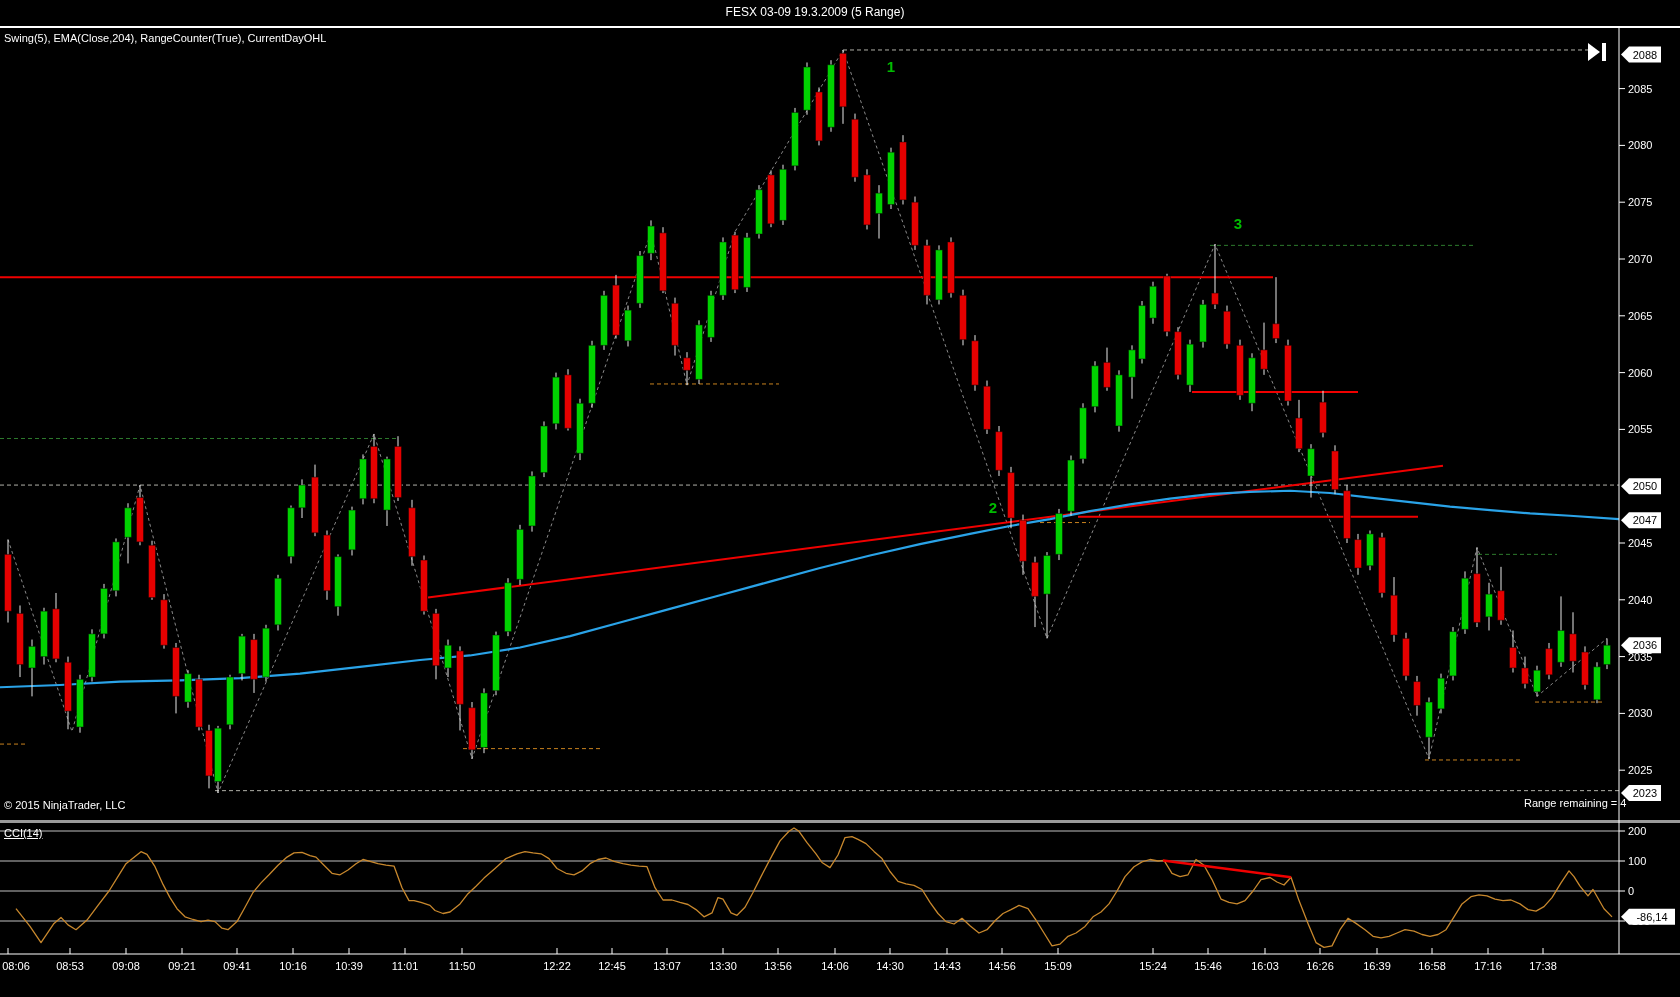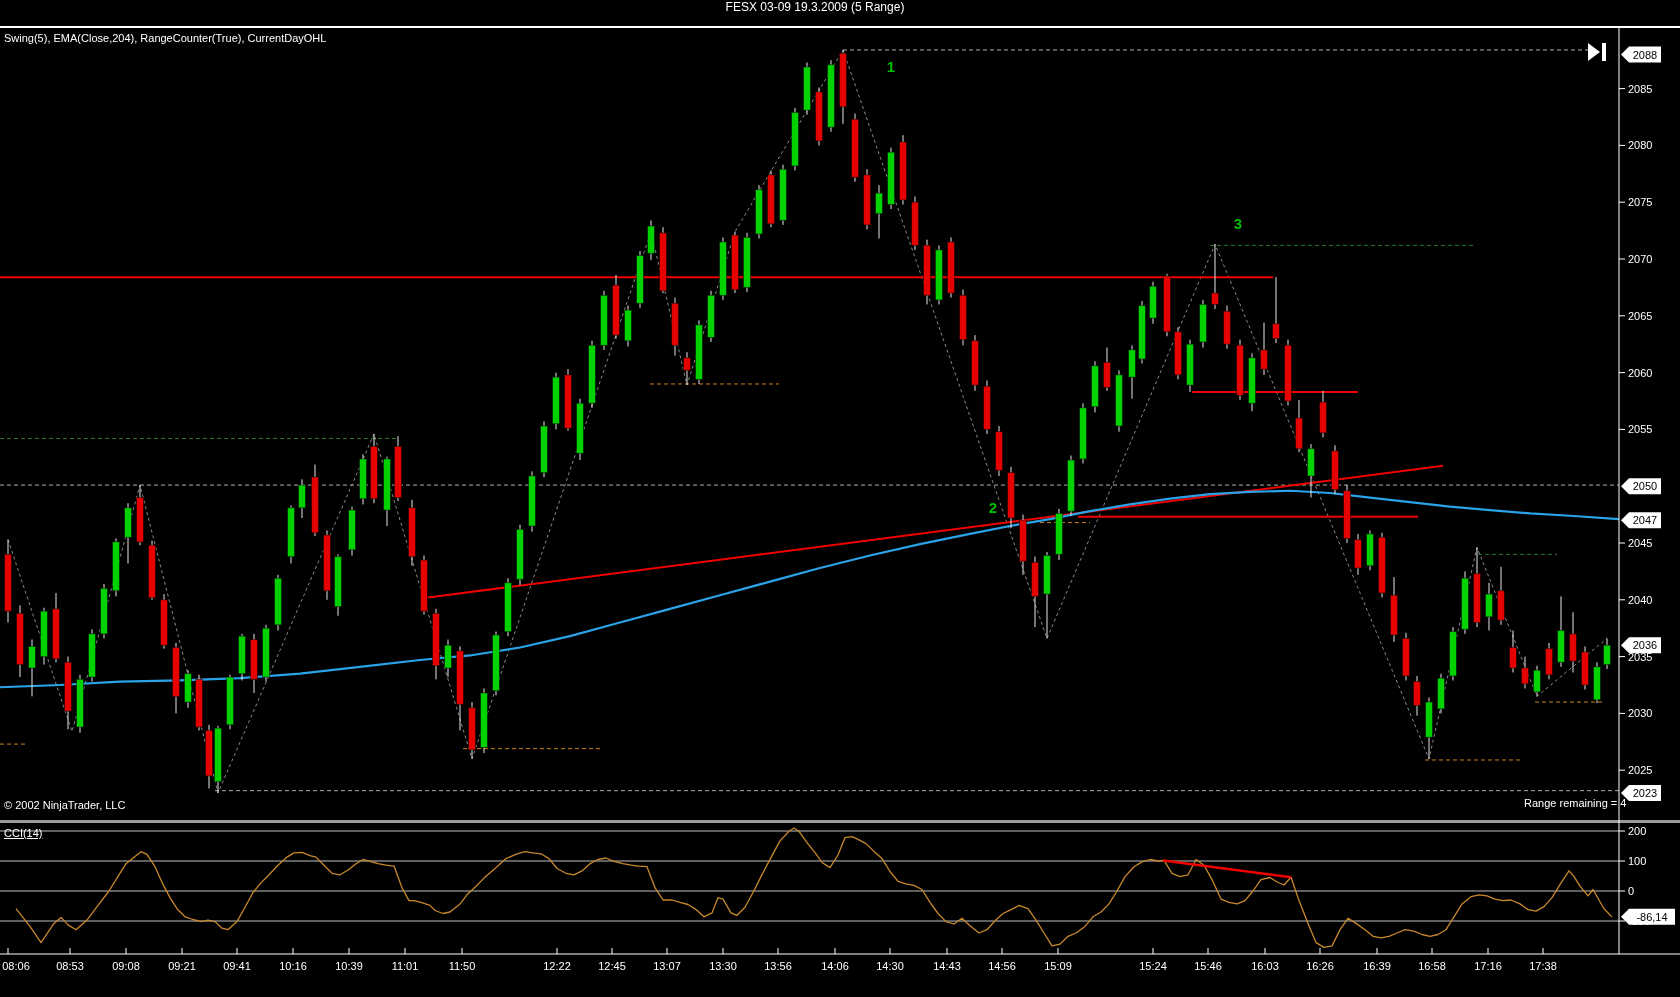--- a/index.html
+++ b/index.html
@@ -1,18 +1,18 @@
 <!DOCTYPE html>
 <html><head>
 <meta charset="utf-8">
 <style>
   html,body{margin:0;padding:0;background:#000;width:1680px;height:997px;overflow:hidden;}
   #app{position:relative;width:1680px;height:997px;background:#000;font-family:"Liberation Sans",sans-serif;}
   .lbl{position:absolute;color:#fff;font-size:11px;white-space:nowrap;}
-  #title-bar{position:absolute;top:0;left:0;width:1630px;height:24px;text-align:center;color:#fff;font-size:12px;}
+  #title-bar{position:absolute;top:0;left:0;width:1630px;height:24px;text-align:center;color:#fff;font-size:12px;padding-top:5px;}
   #title-sep{position:absolute;top:26px;left:0;width:1680px;height:2px;background:#fff;}
   svg{position:absolute;top:0;left:0;}
   .annot{position:absolute;font-size:15px;font-weight:bold;color:#00bb00;transform:translate(-50%,-50%);}
 </style>
 </head>
 <body>
 
 <div id="app">
   <div id="title-bar">FESX 03-09  19.3.2009 (5 Range)</div>
   <div id="title-sep"></div>
@@ -411,21 +411,21 @@
       <text x="1432" y="970" fill="#fff" text-anchor="middle" font-size="11" font-family="&quot;Liberation Sans&quot;,sans-serif">16:58</text>
       <line x1="1488" y1="948" x2="1488" y2="954" stroke="#ffffff" stroke-width="1"></line>
       <text x="1488" y="970" fill="#fff" text-anchor="middle" font-size="11" font-family="&quot;Liberation Sans&quot;,sans-serif">17:16</text>
       <line x1="1543" y1="948" x2="1543" y2="954" stroke="#ffffff" stroke-width="1"></line>
       <text x="1543" y="970" fill="#fff" text-anchor="middle" font-size="11" font-family="&quot;Liberation Sans&quot;,sans-serif">17:38</text>
       <polygon points="1588,43 1588,61 1600,52" fill="#fff"></polygon>
       <rect x="1602" y="43" width="4" height="18" fill="#fff"></rect>
     </svg>
 
   <div class="lbl" style="left:4px;top:32px;text-align:right;">Swing(5), EMA(Close,204), RangeCounter(True), CurrentDayOHL</div>
-  <div class="lbl" style="left:4px;top:799px;">© 2002 NinjaTrader, LLC</div>
+  <div class="lbl" style="left:4px;top:799px;">© 2015 NinjaTrader, LLC</div>
   <div class="lbl" style="left:1498px;top:797px;padding-left:26px;">Range remaining = 4</div>
   <div class="lbl" style="left:4px;top:827px;text-decoration:underline;">CCI(14)</div>
   <div id="annotations">
       <div class="annot" style="left: 891px; top: 66px;">1</div>
       <div class="annot" style="left: 993px; top: 507px;">2</div>
       <div class="annot" style="left: 1238px; top: 223px;">3</div>
     </div>
 </div>
 
 </body></html>

